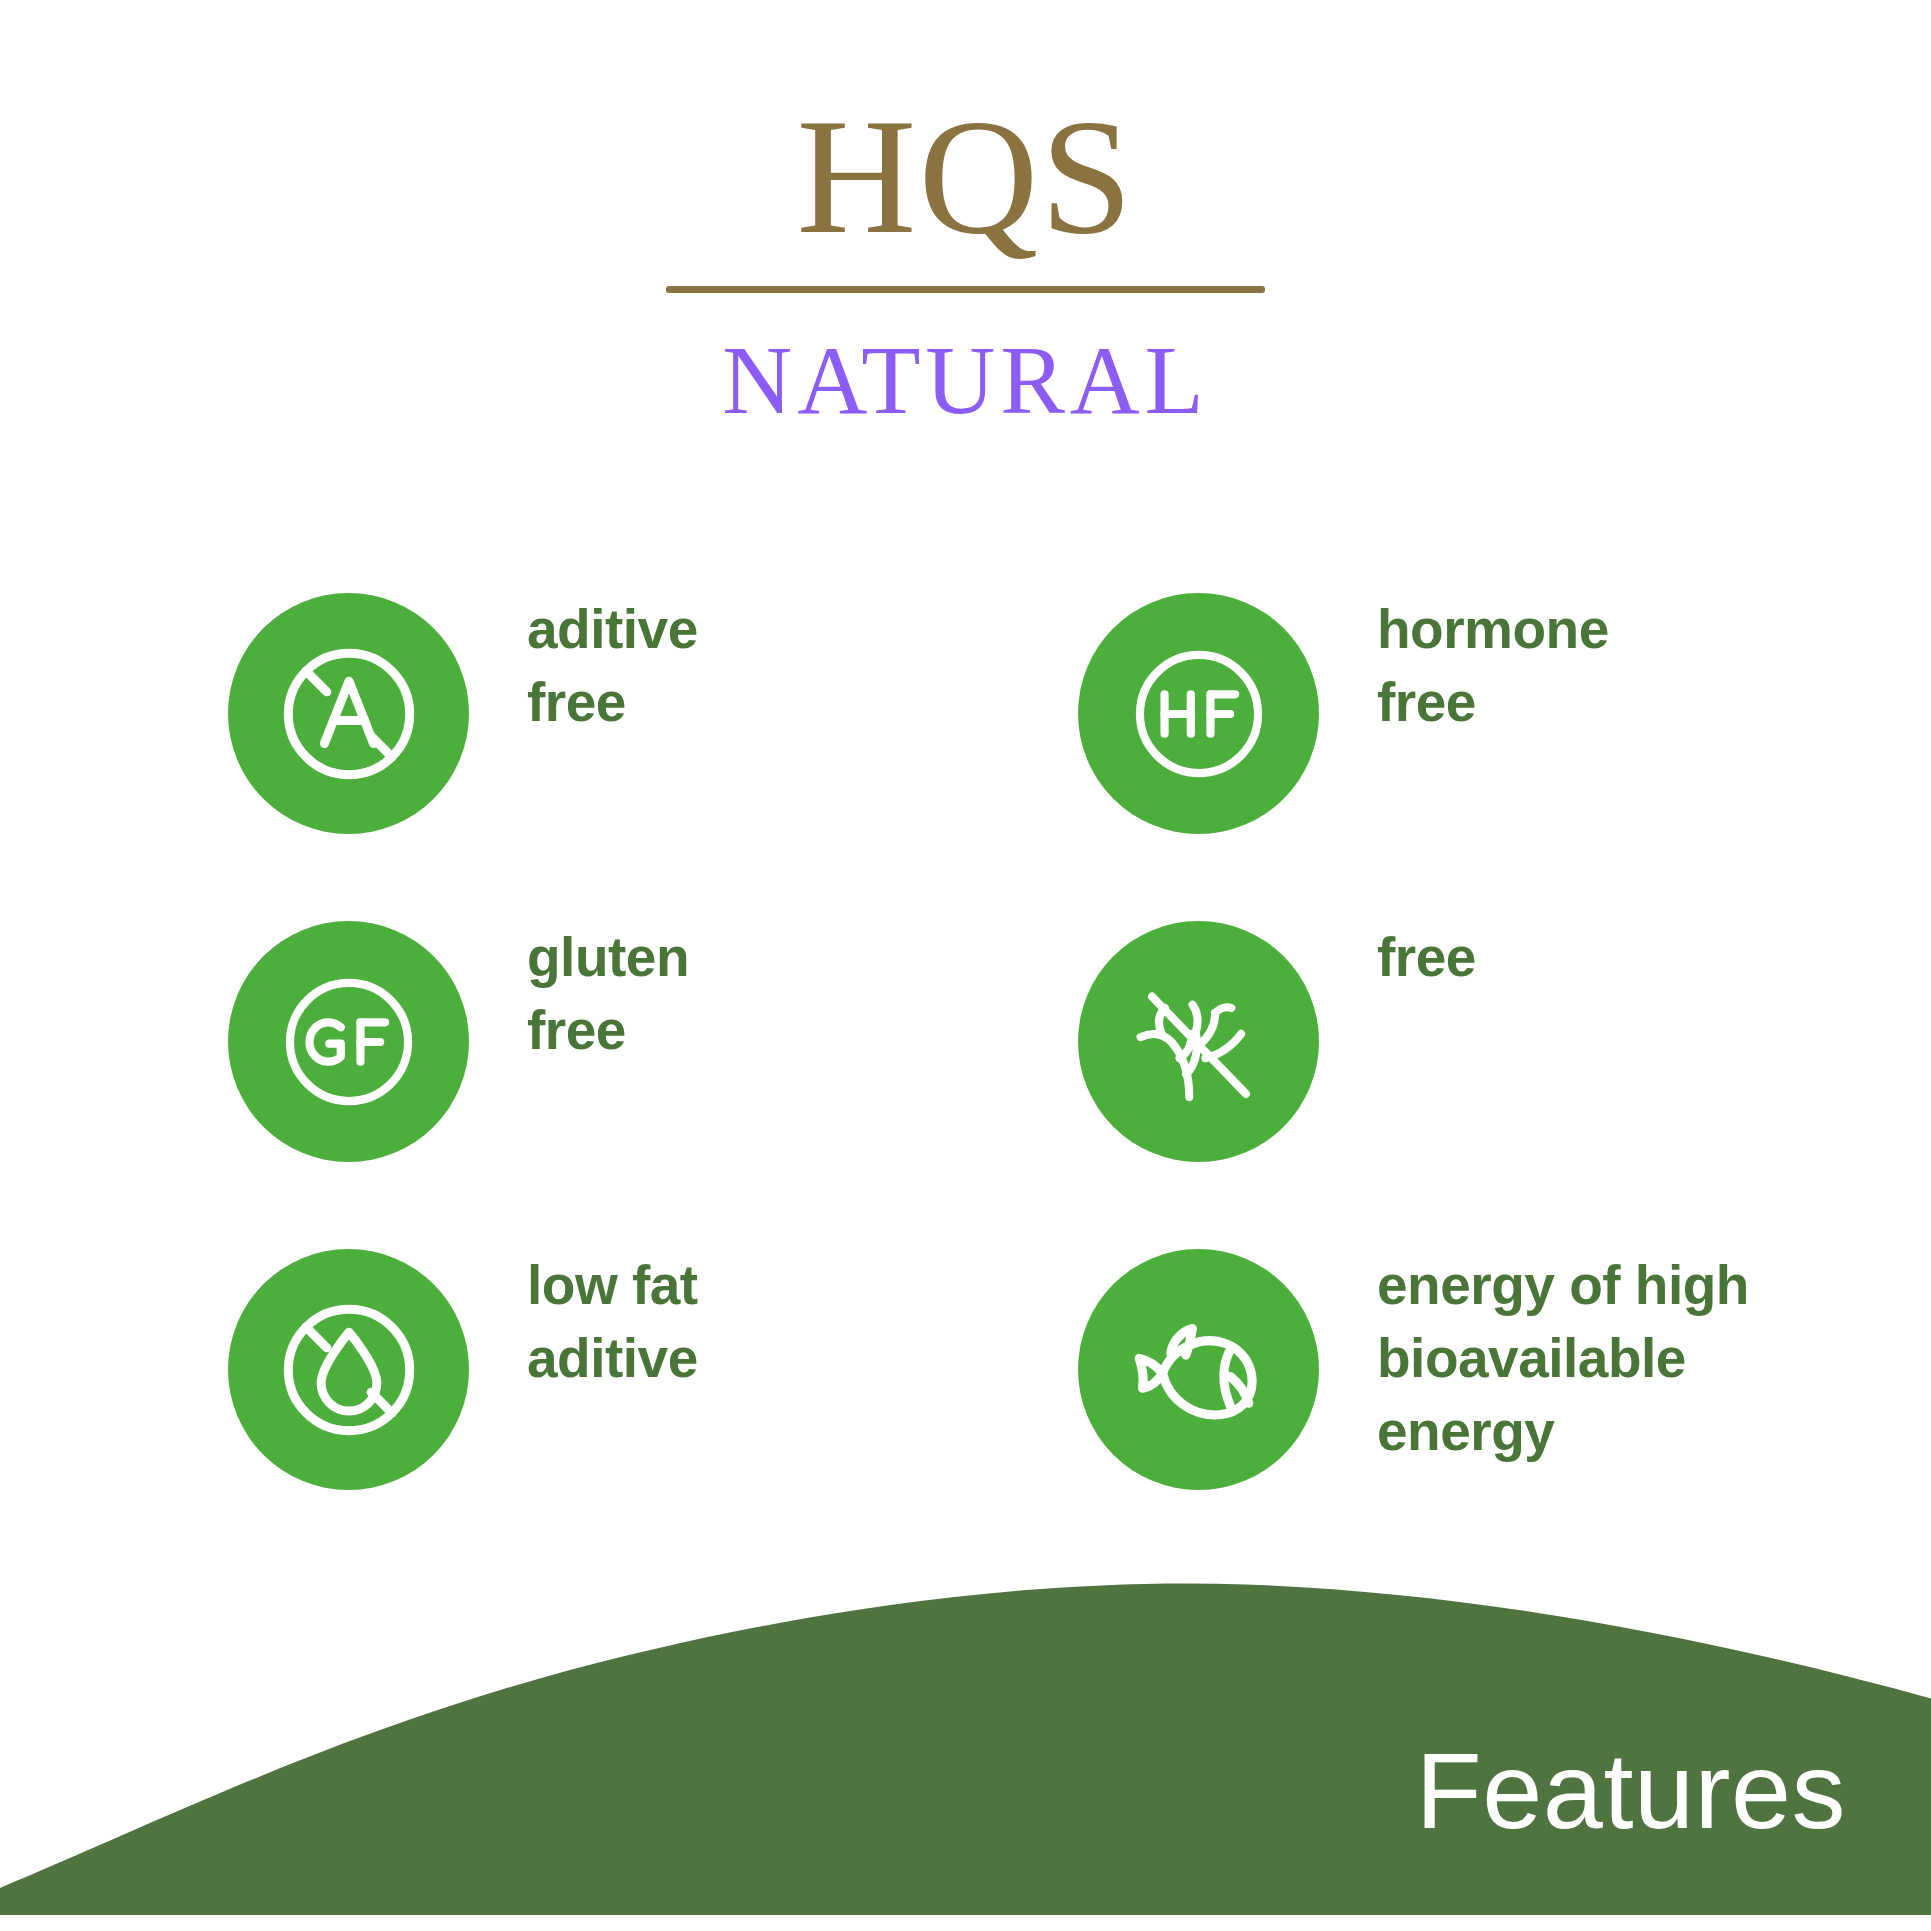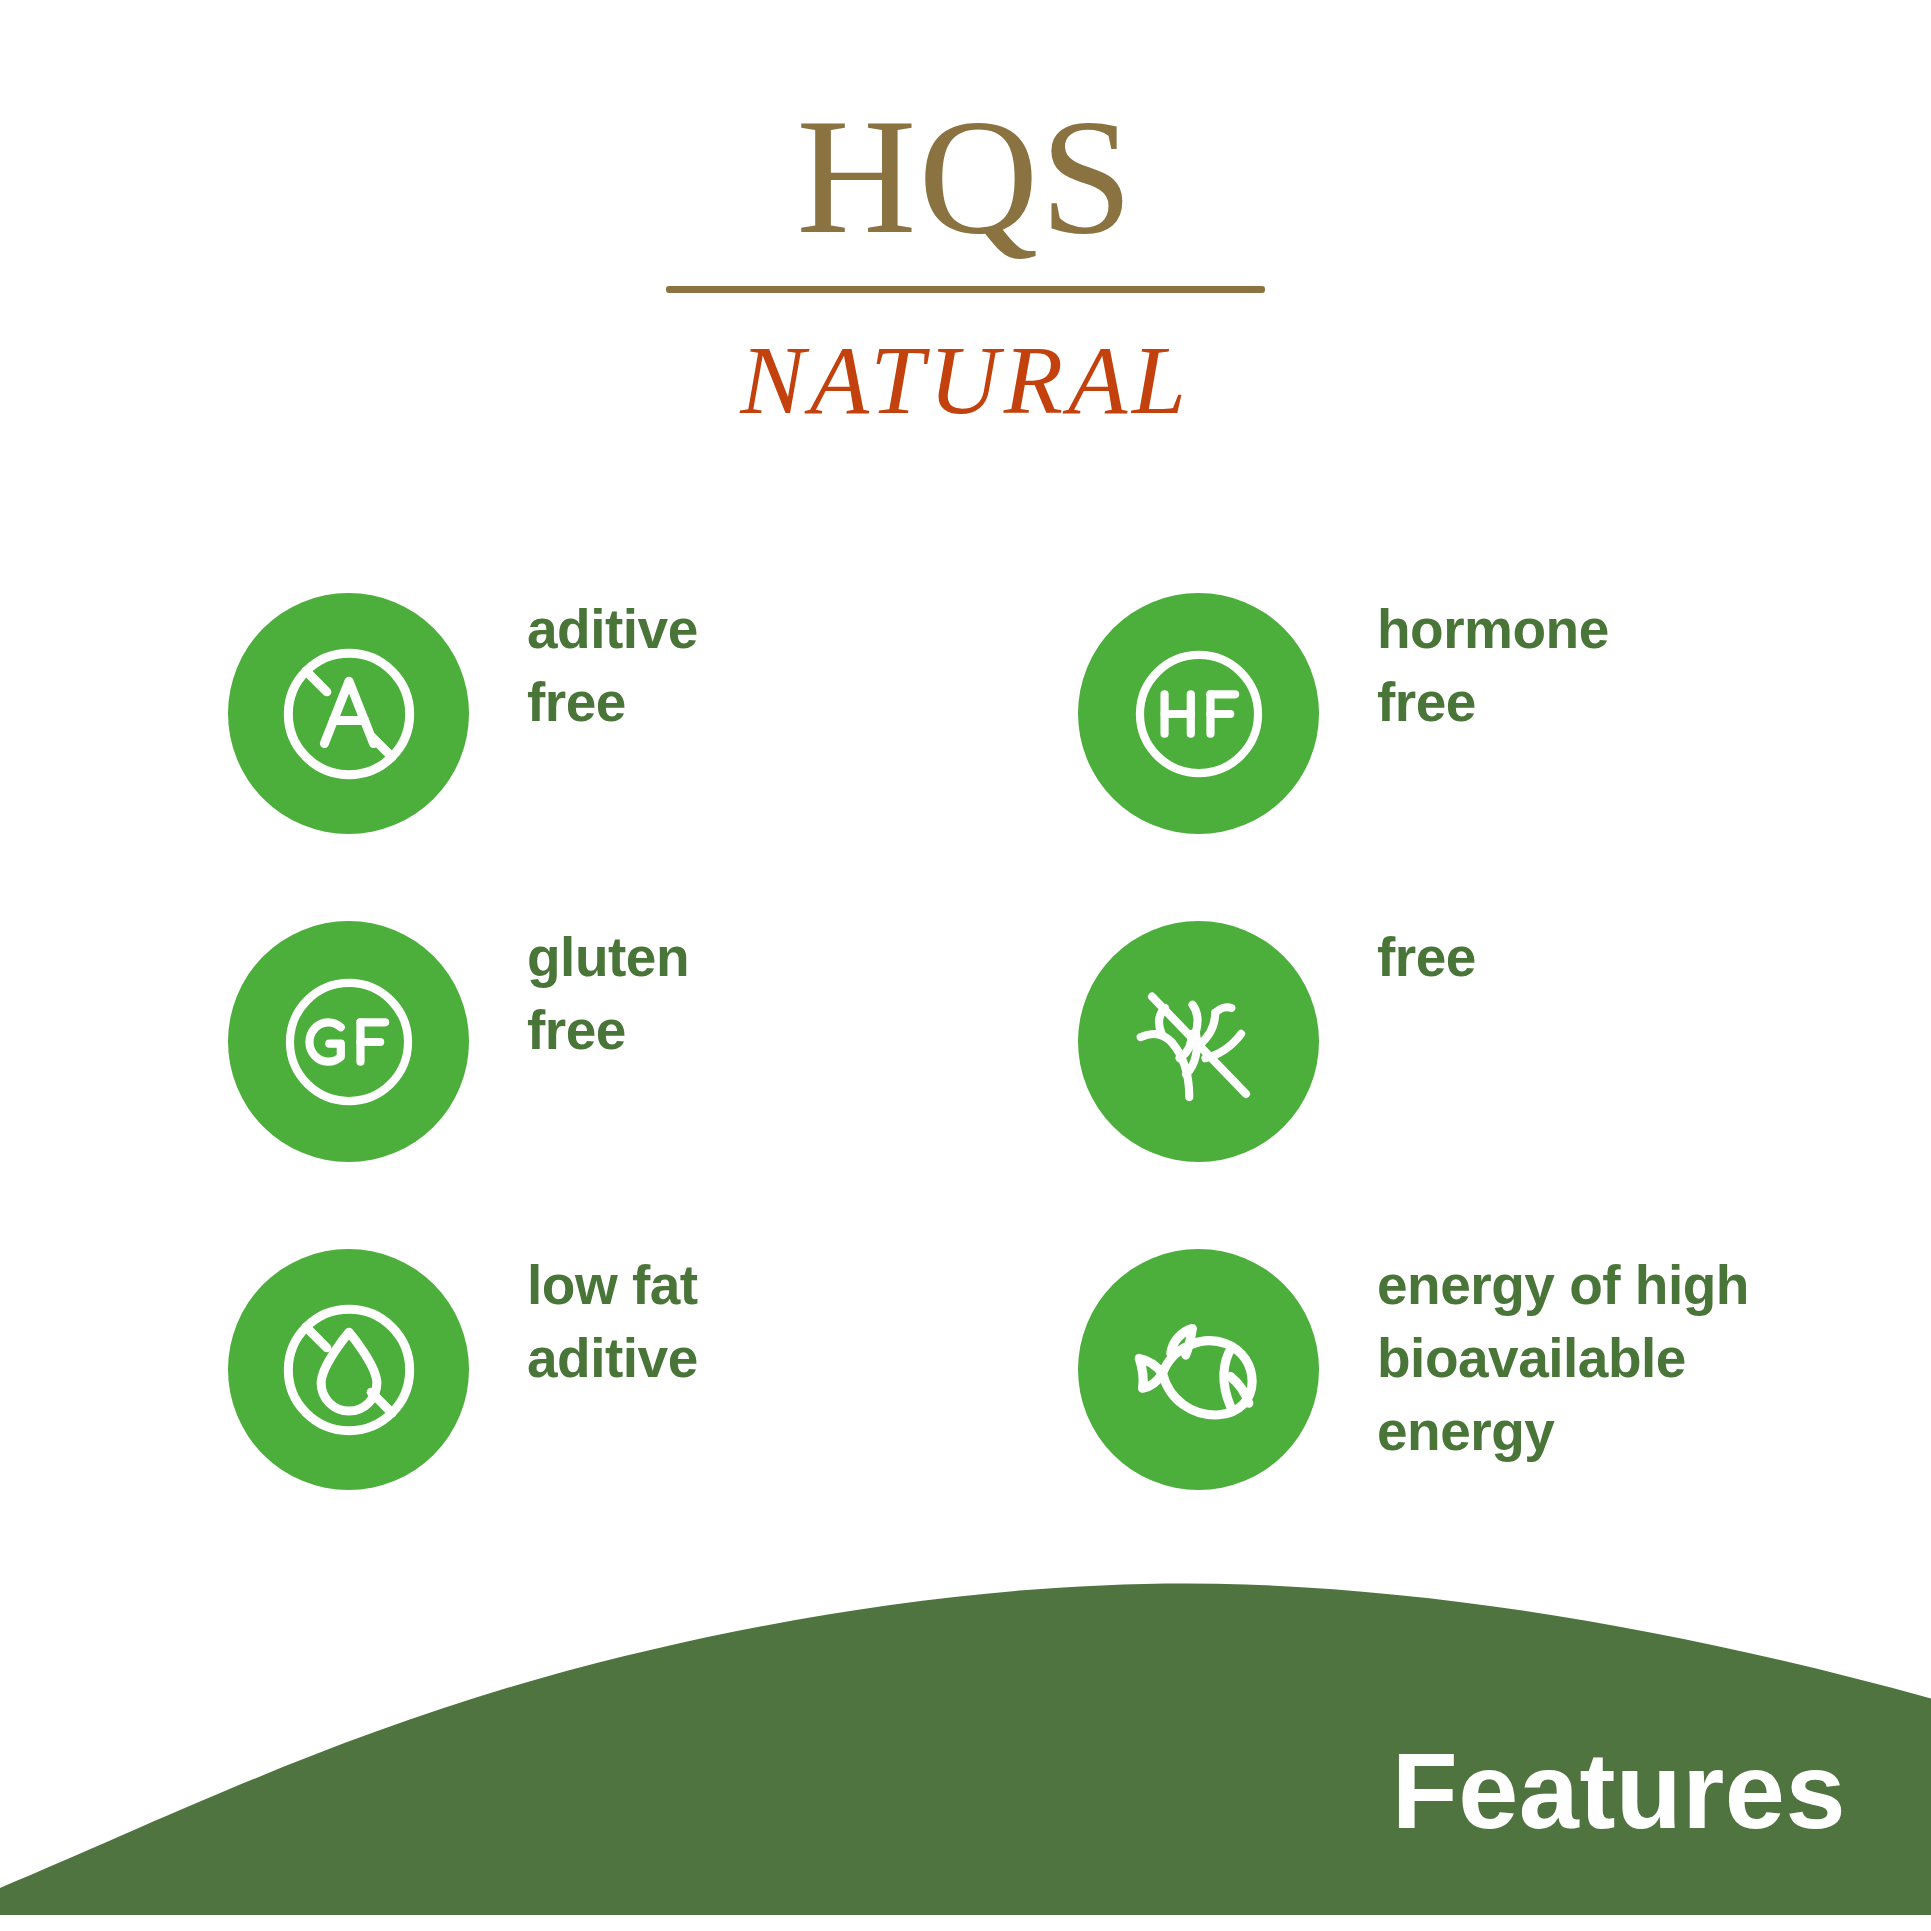--- a/index.html
+++ b/index.html
@@ -37,24 +37,23 @@
     height: 6.8px;
     background: #8a7341;
     margin: 27px auto 0 auto;
     border-radius: 2.9px;
   }
   #logo-sub {
     font-family: "Liberation Serif", serif;
     font-size: 97px;
     line-height: 1.0;
     letter-spacing: 4.8px;
-    color: #c2410c;
+    color: #8b5cf6;
     margin-top: 39px;
     font-weight: 400;
-    font-style: italic;
   }
 
   
   #features-grid {
     position: absolute;
     left: 228px;
     top: 593px;
     width: 1699px;
     display: grid;
     grid-template-columns: 850px 850px;
@@ -96,21 +95,21 @@
     height: 406px;
     pointer-events: none;
   }
   #bottom-wave svg { display: block; width: 1931px; height: 406px; }
   #features-title {
     position: absolute;
     right: 85px;
     bottom: 70px;
     font-family: "Liberation Sans", sans-serif;
     font-size: 108px;
-    font-weight: 700;
+    font-weight: 400;
     color: #ffffff;
     letter-spacing: 0.5px;
     line-height: 1;
   }
 </style>
 </head>
 <body>
 
 <div id="page">
 

